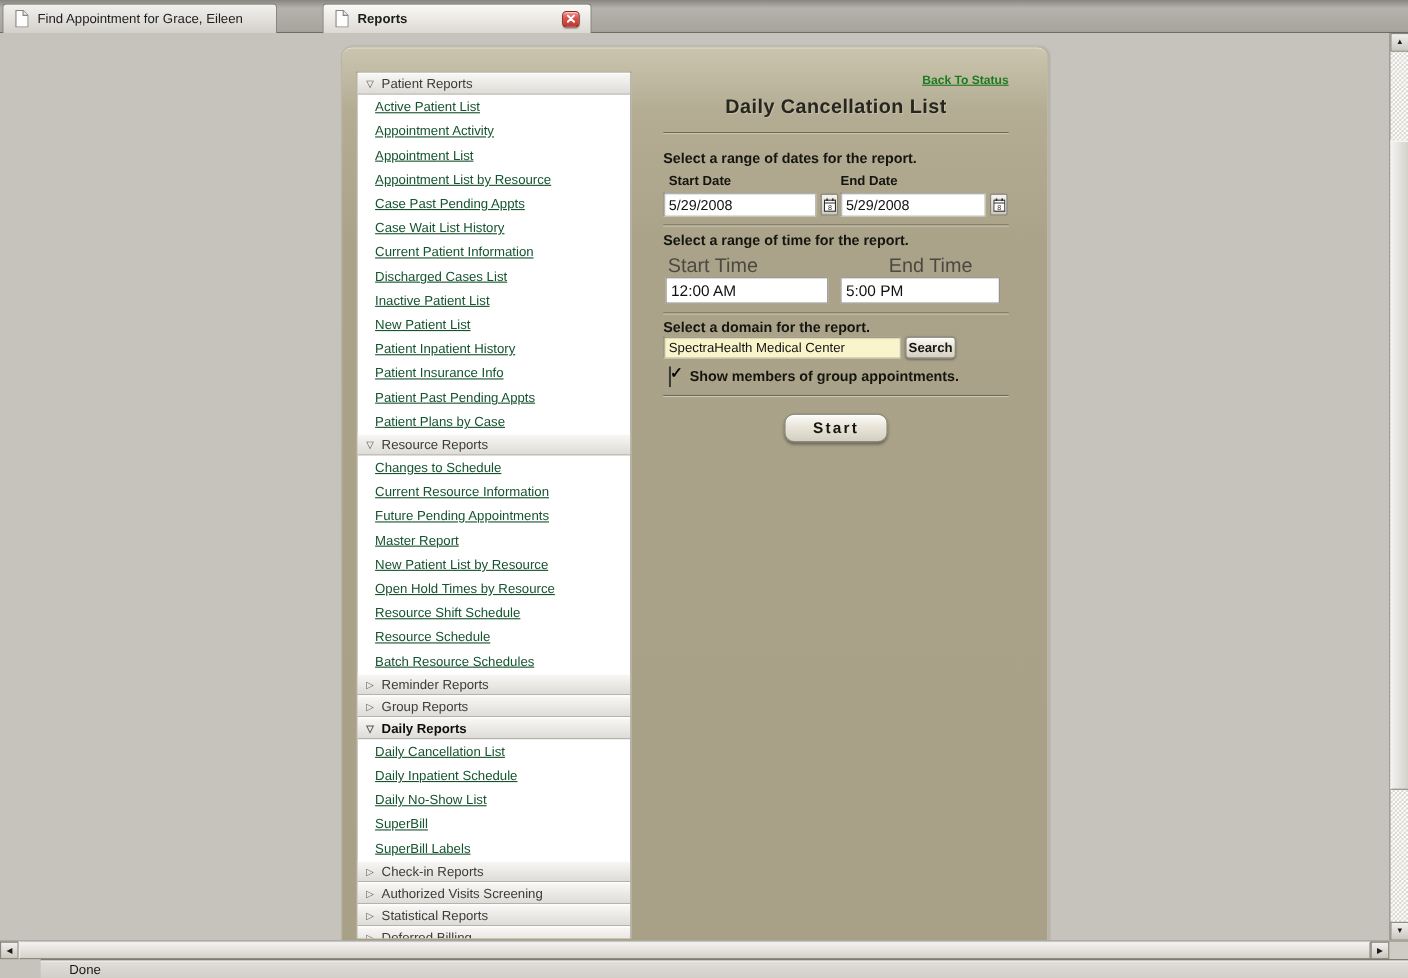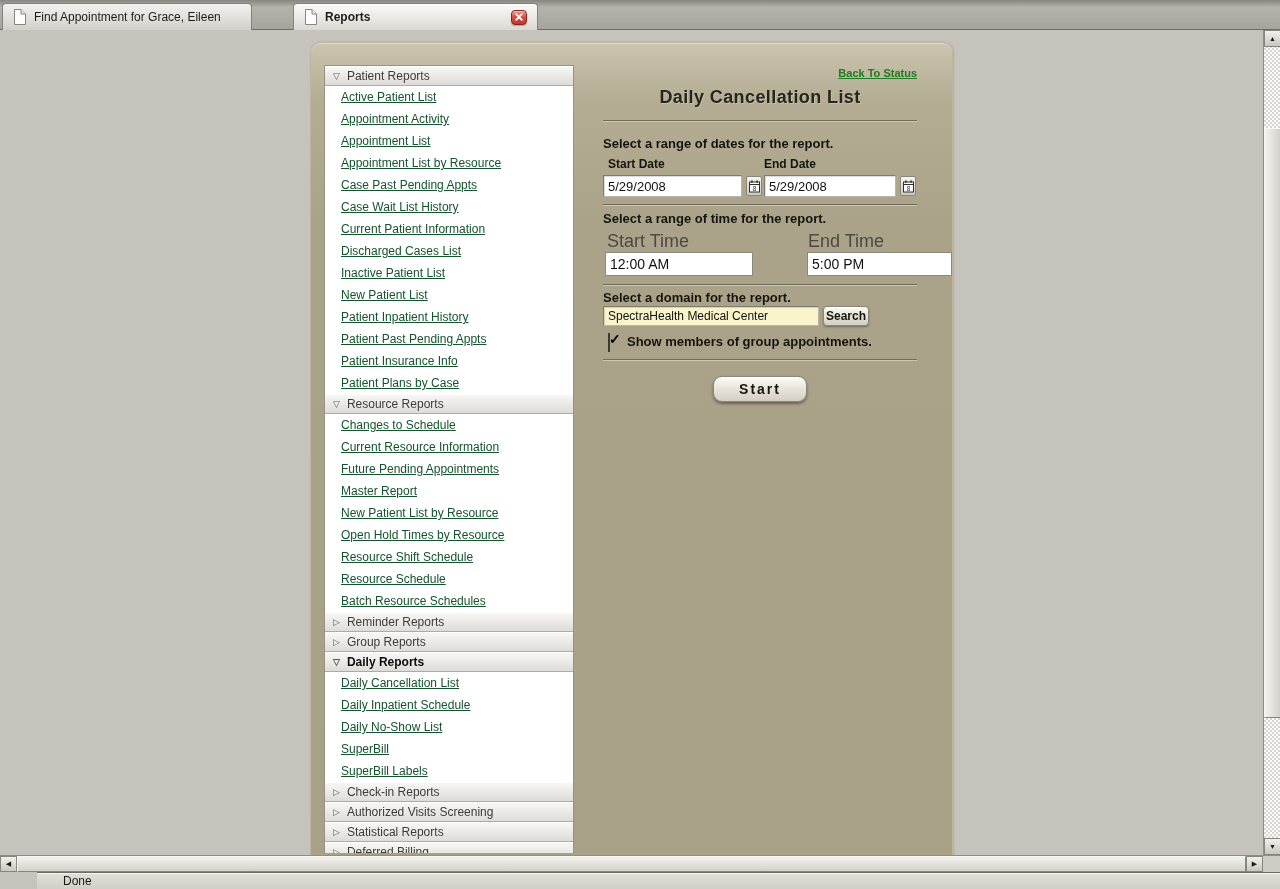--- a/index.html
+++ b/index.html
@@ -153,24 +153,24 @@
       <div class="report-row">
         <a>Inactive Patient List</a>
       </div>
       <div class="report-row">
         <a>New Patient List</a>
       </div>
       <div class="report-row">
         <a>Patient Inpatient History</a>
       </div>
       <div class="report-row">
+        <a>Patient Insurance Info</a>
+      </div>
+      <div class="report-row">
         <a>Patient Past Pending Appts</a>
-      </div>
-      <div class="report-row">
-        <a>Patient Insurance Info</a>
       </div>
       <div class="report-row">
         <a>Patient Plans by Case</a>
       </div>
       <div class="cat-header">
         <span class="tri">▽</span>
         <span>Resource Reports</span>
       </div>
       <div class="report-row">
         <a>Changes to Schedule</a>
@@ -272,21 +272,21 @@
         <rect x="7.4" y="0.4" width="1.4" height="2.4" fill="#2f2f2b"></rect>
         <text x="5.5" y="10.6" font-size="6.5" text-anchor="middle" fill="#2f2f2b" font-family="Liberation Sans, sans-serif">8</text>
       </svg>
     </span>
 
     <div class="abs rule" style="top:139px"></div>
     <div class="abs sec-head" style="top:146px; left:0;">Select a range of time for the report.</div>
     <div class="abs time-label" style="top:166px; left:4px;">Start Time</div>
     <div class="abs time-label" style="top:166px; left:161px;margin-left:44px;">End Time</div>
     <input class="abs txt time" style="top: 187px; left: 2px; width: 148px; height: 24px;" value="12:00 AM">
-    <input class="abs txt time" style="top: 187px; left: 161px; width: 145px; height: 24px; margin-left: 43px;" value="5:00 PM">
+    <input class="abs txt time" style="top: 187px; left: 161px; width: 145px; height: 24px;" value="5:00 PM">
 
     <div class="abs rule" style="top:219px"></div>
     <div class="abs sec-head" style="top:225px; left:0;">Select a domain for the report.</div>
     <input class="abs txt domain" style="top: 241px; left: 0px; width: 216px; height: 20px;" value="SpectraHealth Medical Center">
     <button class="abs btn search-btn" style="top:241px; left:220px;">Search</button>
 
     <span class="abs checkbox checked" style="top:269px; left:5px;"></span>
     <span class="abs cb-label" style="top:269px; left:24px;">Show members of group appointments.</span>
 
     <div class="abs rule" style="top:294px"></div>

